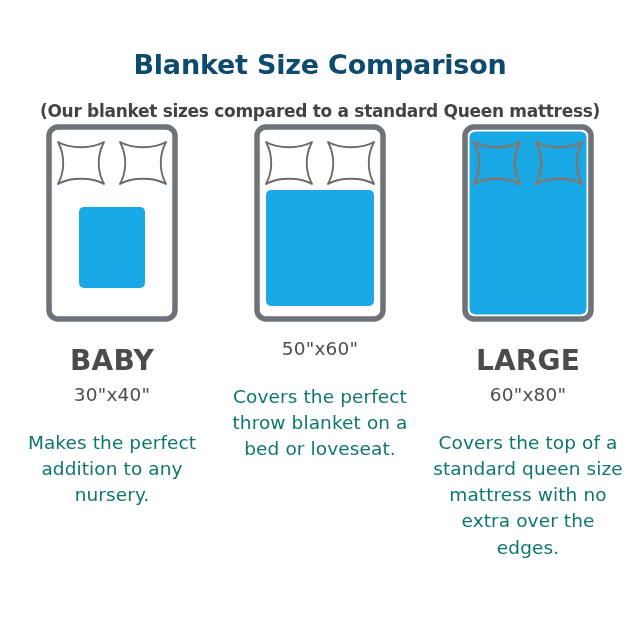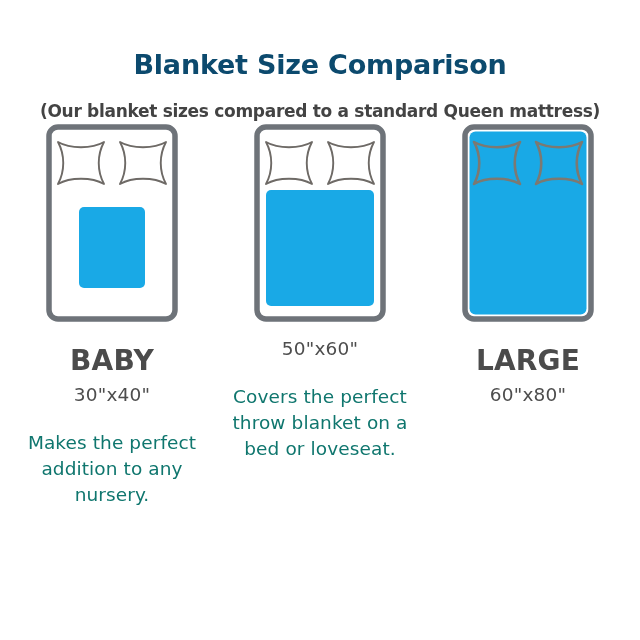--- a/index.html
+++ b/index.html
@@ -156,16 +156,17 @@
           <rect x="3" y="3" width="126" height="192" rx="9" ry="9" fill="#ffffff" stroke="#6E7379" stroke-width="5.5"></rect>
 
           <rect x="7.5" y="7.5" width="117" height="183" rx="6" ry="6" fill="#19A9E6"></rect>
 
           <path d="M12 18 C 24 25, 46 25, 58 18 C 51 31, 51 47, 58 60 C 46 53, 24 53, 12 60 C 19 47, 19 31, 12 18 Z" fill="none" stroke="#7C7972" stroke-width="2.6" stroke-linejoin="round"></path>
           <path d="M74 18 C 86 25, 108 25, 120 18 C 113 31, 113 47, 120 60 C 108 53, 86 53, 74 60 C 81 47, 81 31, 74 18 Z" fill="none" stroke="#7C7972" stroke-width="2.6" stroke-linejoin="round"></path>
         </svg>
       </div>
       <div class="size-name">LARGE</div>
       <div class="size-dims">60"x80"</div>
+      <div class="desc">Covers the top of a standard queen size mattress with no extra over the edges.</div>
     </div>
 
   </div>
 </div>
 
 </body></html>

